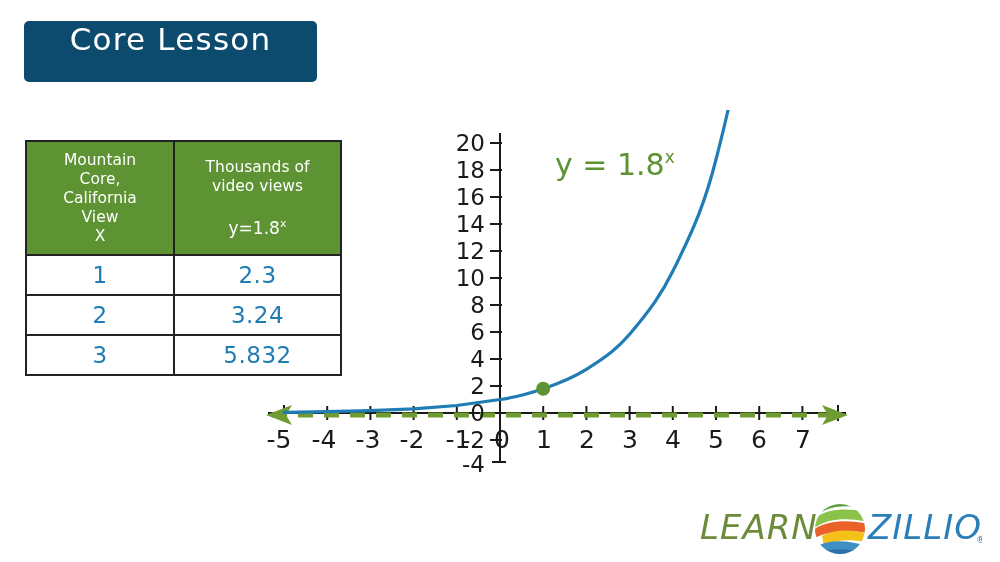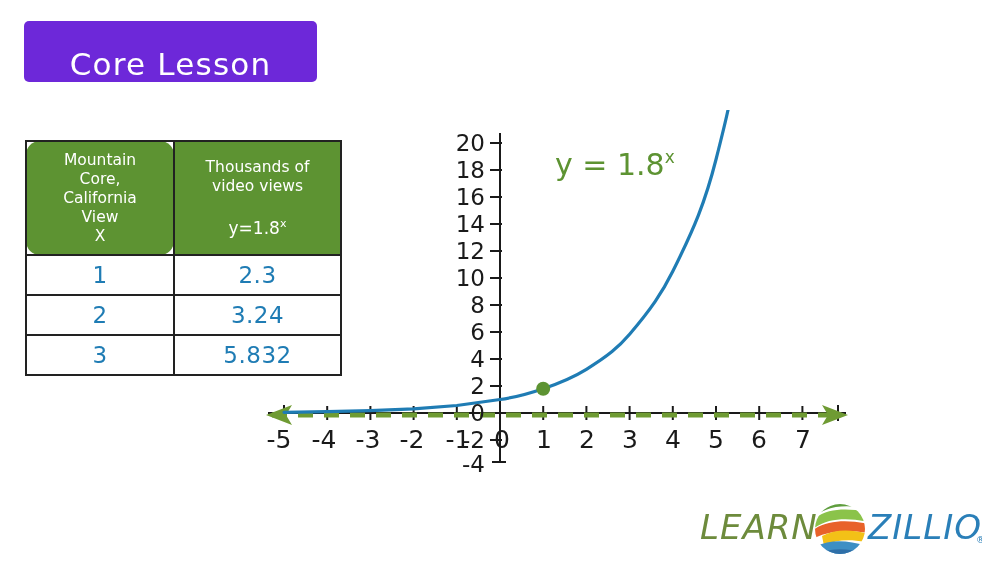--- a/index.html
+++ b/index.html
@@ -15,24 +15,24 @@
     font-family: "DejaVu Sans", sans-serif;
   }
 
   
   #lesson-banner {
     position: absolute;
     left: 24px;
     top: 21px;
     width: 293px;
     height: 61px;
-    background: #6d28d9;
+    background: #0c4a6e;
     border-radius: 5px;
     display: flex;
-    align-items: flex-end;
+    align-items: flex-start;
     justify-content: center;
   }
   #lesson-banner-label {
     color: #ffffff;
     font-size: 31px;
     letter-spacing: 1.2px;
     font-family: "DejaVu Sans", sans-serif;
     font-weight: 400;
   }
 
@@ -53,21 +53,21 @@
   #data-table thead th {
     background: #5d9332;
     color: #ffffff;
     font-size: 15.5px;
     line-height: 19px;
     font-weight: 400;
     height: 108px;
     vertical-align: middle;
     padding: 2px 4px;
   }
-  #data-table thead th.col-x { width: 138px; border-radius: 14px; }
+  #data-table thead th.col-x { width: 138px; }
   #data-table thead th.col-y { width: 157px; }
   #data-table tbody td {
     height: 38px;
     font-size: 23px;
     color: #1f7cb4;
     background: #ffffff;
     letter-spacing: 0.5px;
   }
   .hdr-line { display: block; }
   .hdr-eq { display: block; margin-top: 18px; font-size: 17px; }

